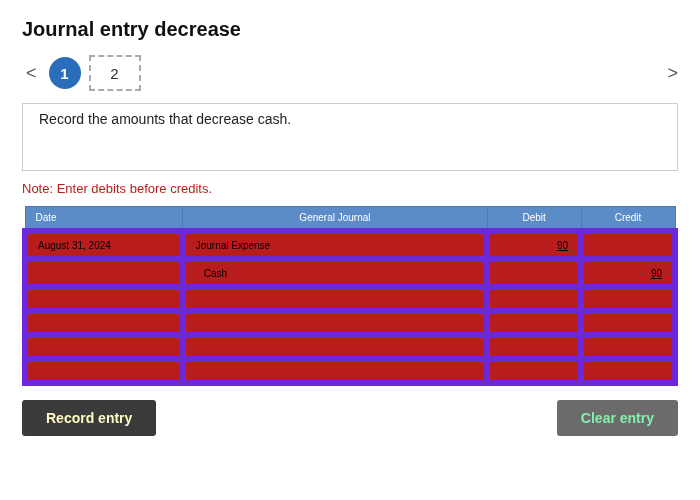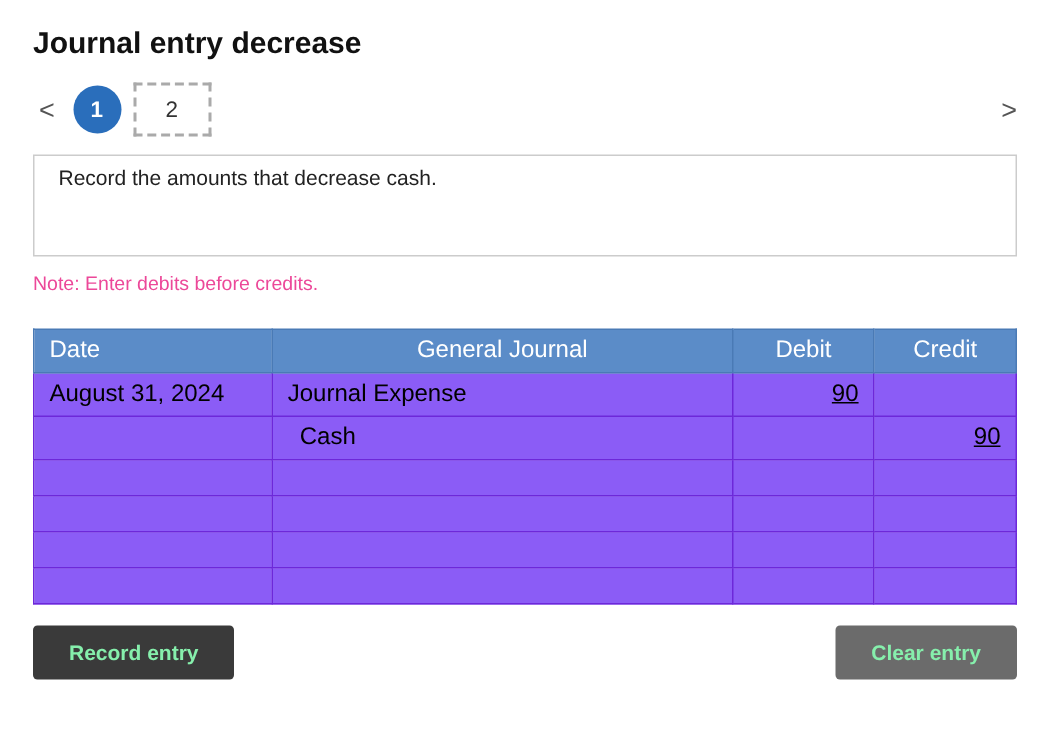--- a/index.html
+++ b/index.html
@@ -75,49 +75,49 @@
       background: #fff;
     }
 
     .instruction-text {
       font-size: 14px;
       color: #222;
     }
 
     .note-text {
       font-size: 13px;
-      color: #ec4899;
-      margin-bottom: 23px;
+      color: #b91c1c;
+      margin-bottom: 10px;
     }
 
     .journal-table {
       width: 100%;
       border-collapse: collapse;
-      font-size: 16px;
+      font-size: 10px;
       border-radius: 13px;
     }
 
     .journal-table th {
       background: #5b8cc8;
       color: #fff;
       border: 1px solid #4a7ab5;
       padding: 5px 10px;
       text-align: center;
       font-weight: normal;
     }
 
     .journal-table th.left {
       text-align: left;
     }
 
     .journal-table td {
-      border: 1px solid #6d28d9;
+      border: 6px solid #6d28d9;
       padding: 5px 10px;
       height: 28px;
-      background: #8b5cf6;
+      background: #b91c1c;
     }
 
     .journal-table td.right {
       text-align: right;
       text-decoration: underline;
     }
 
     .journal-table td.indent {
       padding-left: 18px;
     }
@@ -137,21 +137,21 @@
       padding: 10px 24px;
       font-size: 14px;
       font-weight: bold;
       border: none;
       cursor: pointer;
       border-radius: 3px;
     }
 
     .btn-dark {
       background: #3a3a3a;
-      color: #86efac;
+      color: #fef9c3;
     }
 
     .btn-mid {
       background: #6b6b6b;
       color: #86efac;
     }
 
     .btn-right {
       background: #4a4a4a;
       color: #fff;

